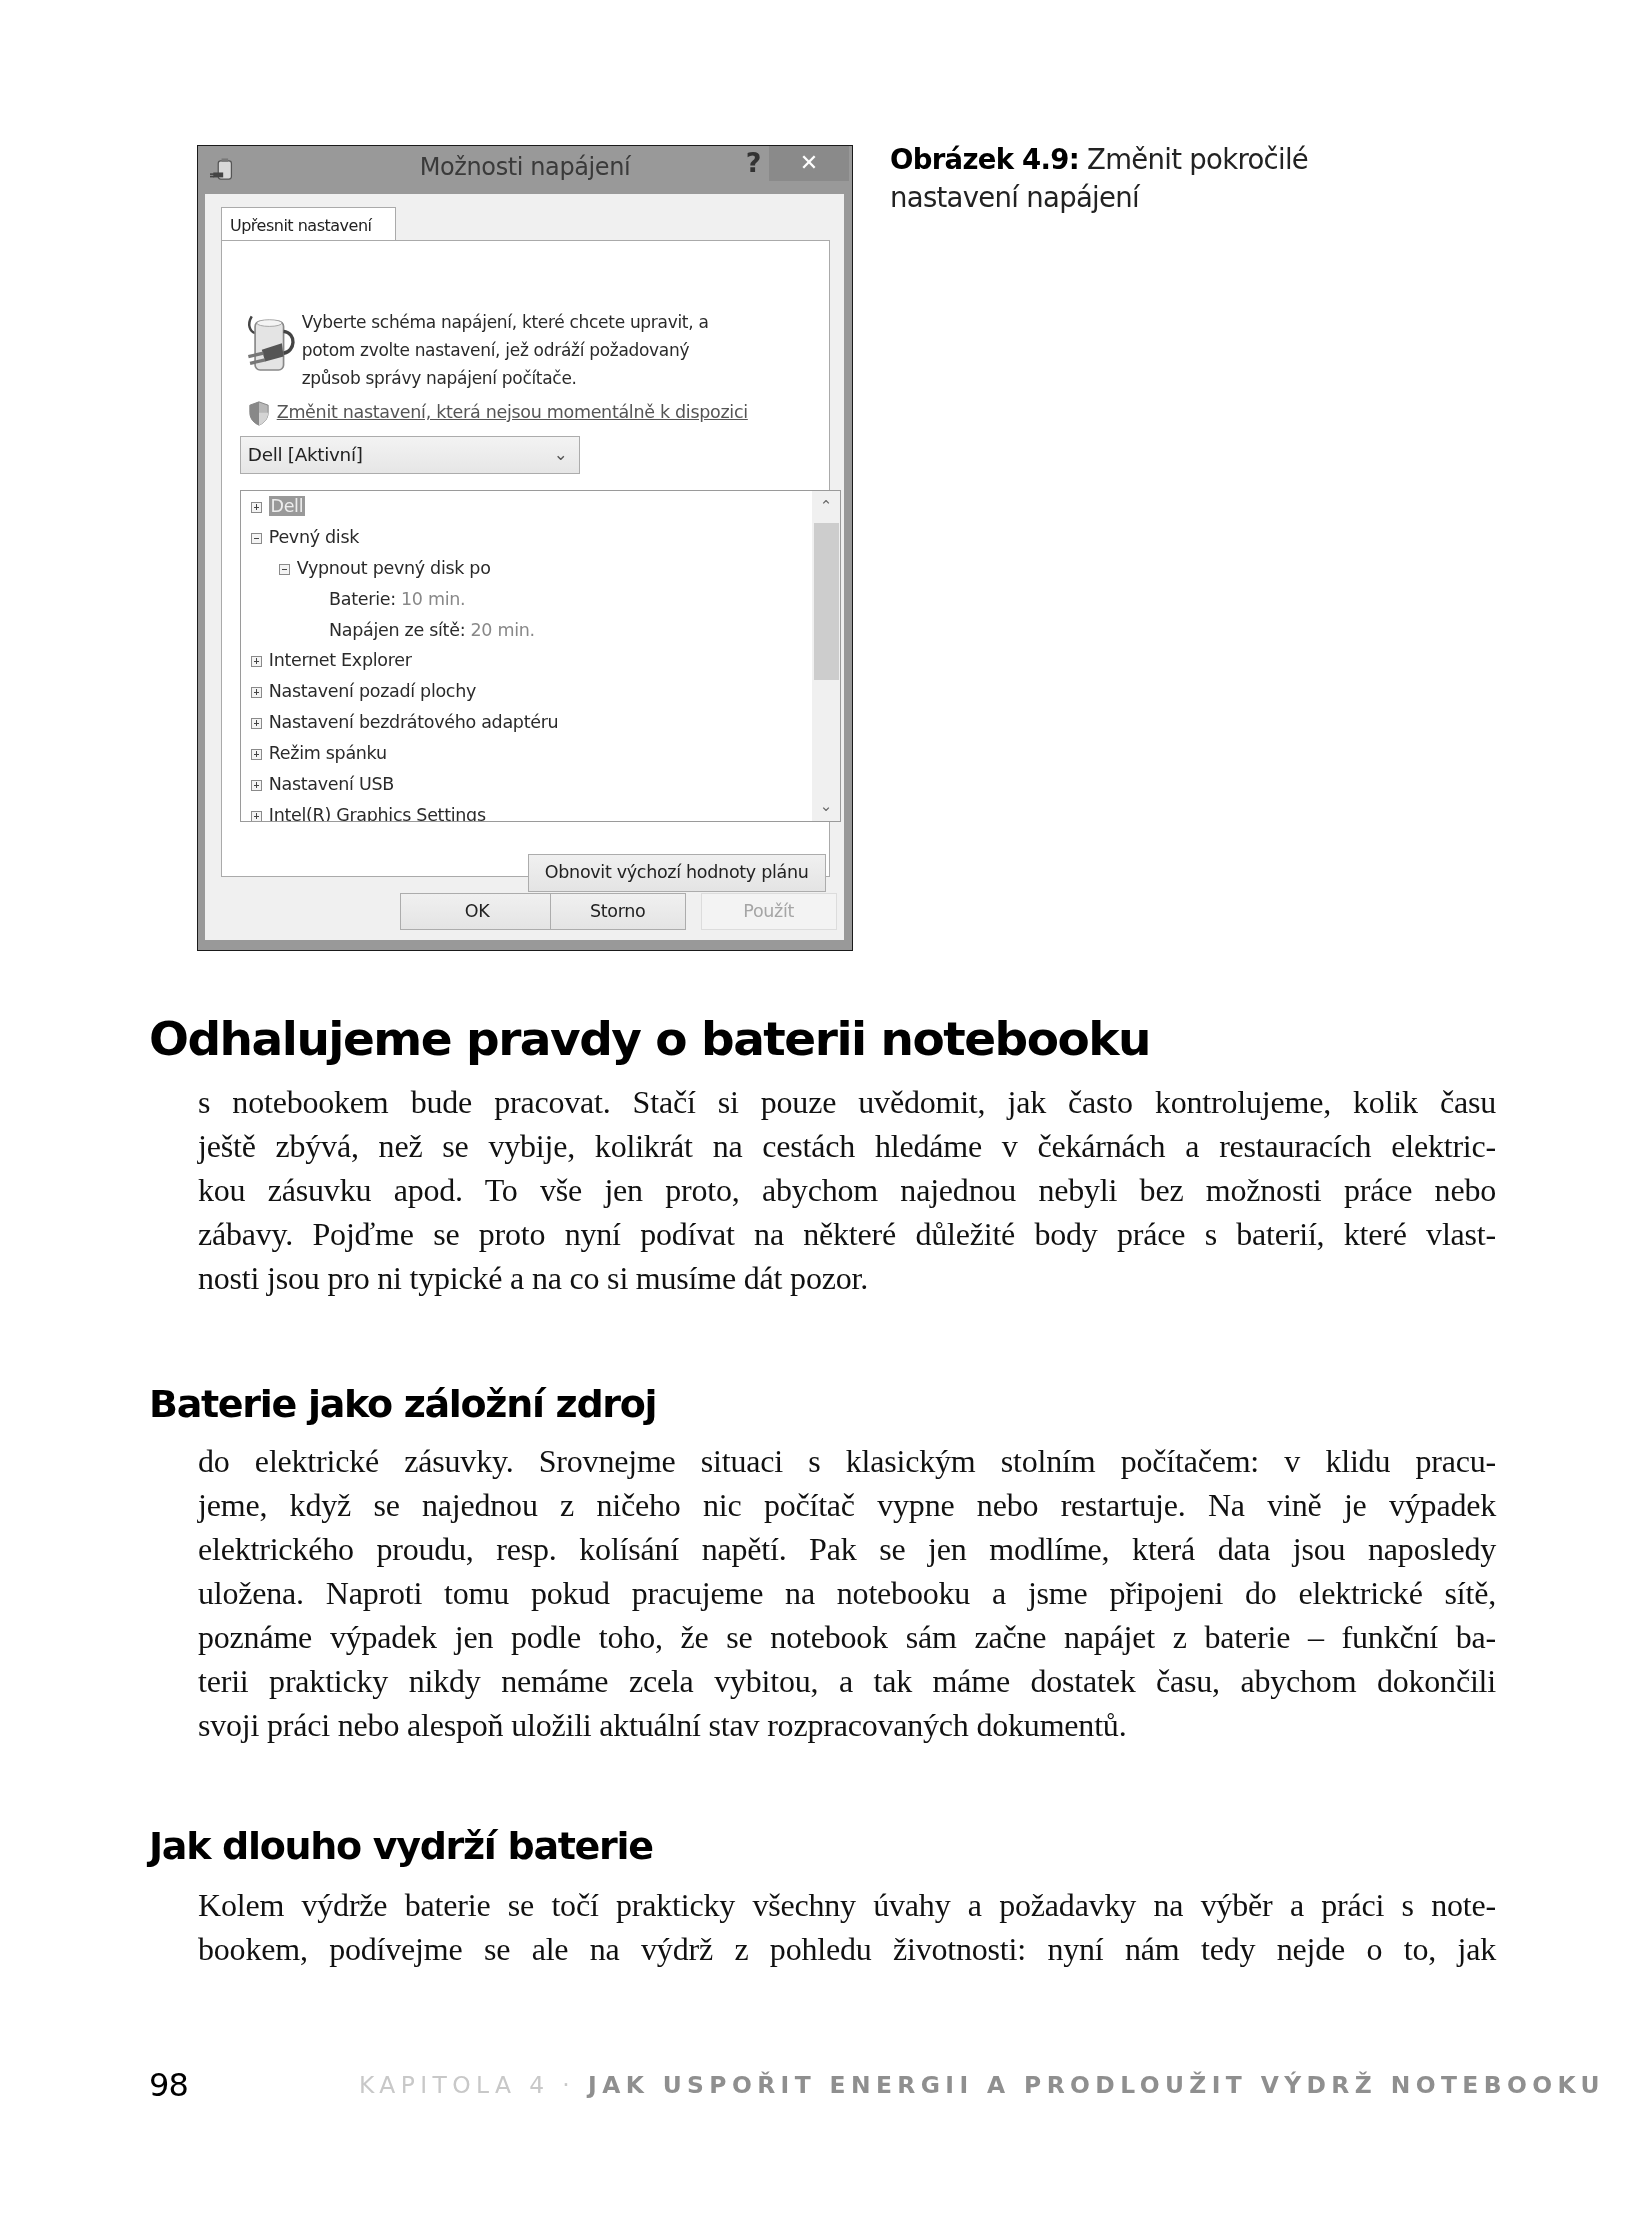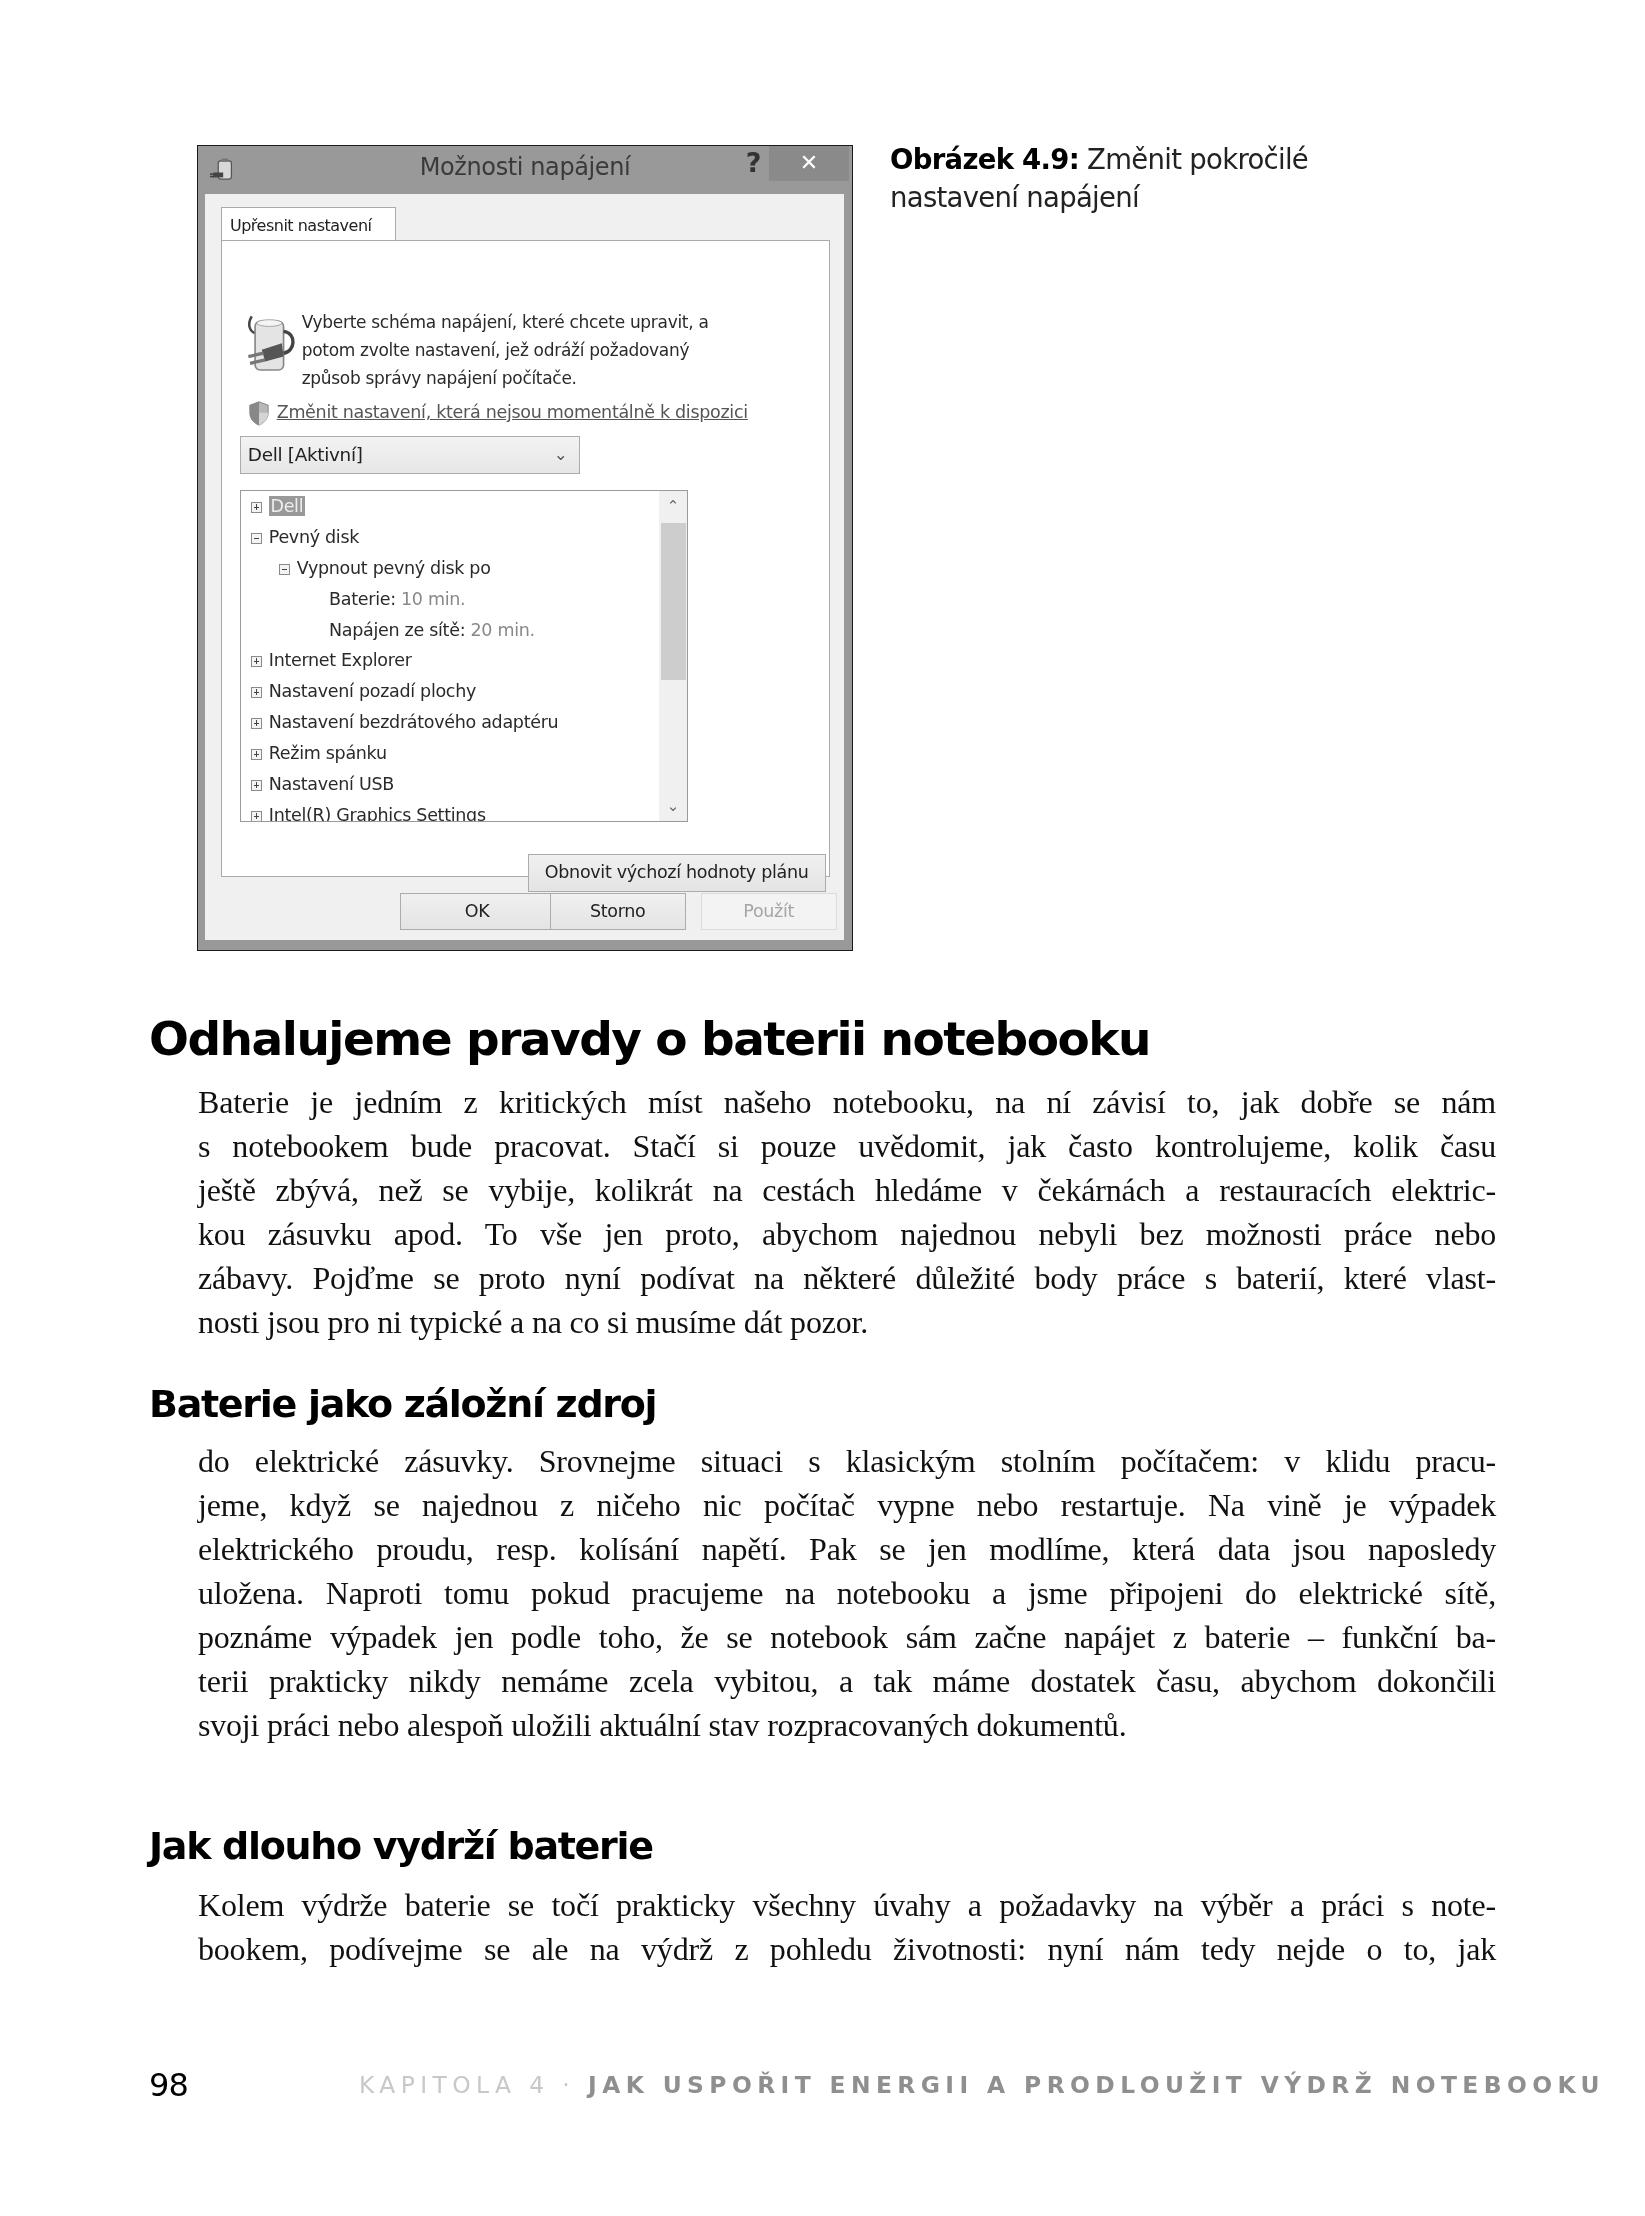--- a/index.html
+++ b/index.html
@@ -30,21 +30,21 @@
     font-size: 17px; line-height: 28px; color: #2a2a2a; letter-spacing: -0.3px; }
   .shield-icon { position: absolute; left: 26px; top: 160px; width: 22px; height: 25px; }
   .change-link { position: absolute; left: 55px; top: 161px; font-family: "DejaVu Sans", sans-serif; font-size: 17.5px;
     color: #555; text-decoration: underline; letter-spacing: -0.3px; }
 
   .scheme-select { position: absolute; left: 18.4px; top: 195px; width: 340px; height: 38px;
     background: linear-gradient(#f3f3f3, #e6e6e6); border: 0.8px solid #acacac; box-sizing: border-box;
     font-family: "DejaVu Sans", sans-serif; font-size: 18.4px; color: #222; padding: 6.7px 0 0 6.7px; letter-spacing: -0.3px; }
   .scheme-select .chev { position: absolute; right: 11.7px; top: 6.7px; font-size: 16.7px; color: #555; }
 
-  .tree { position: absolute; left: 18.4px; top: 249px; width: 448px; height: 332px; background: #ffffff;
+  .tree { position: absolute; left: 18.4px; top: 249px; width: 601px; height: 332px; background: #ffffff;
     border: 0.8px solid #9a9a9a; box-sizing: border-box; overflow: hidden; }
   .tree-row { position: absolute; left: 0; height: 30px; font-family: "DejaVu Sans", sans-serif; font-size: 17.5px;
     color: #2a2a2a; white-space: nowrap; letter-spacing: -0.3px; }
   .exp { display: inline-block; width: 11px; height: 11px; border: 0.8px solid #8a8a8a; background: #f4f4f4;
     position: relative; top: 0.8px; margin-right: 6.7px; box-sizing: border-box; font-size: 0; }
   .exp::before { content: ""; position: absolute; left: 1.7px; right: 1.7px; top: 4.2px; height: 0.8px; background: #444; }
   .exp.plus::after { content: ""; position: absolute; top: 1.7px; bottom: 1.7px; left: 4.2px; width: 0.8px; background: #444; }
   .sel { background: #999999; color: #eeeeee; padding: 0 1.7px; }
   .val { color: #888; }
   .scrollbar { position: absolute; right: 0; top: 0; width: 28px; height: 330px; background: #f0f0f0; }
@@ -181,21 +181,20 @@
   </div>
 </div>
 
 <div class="abs caption">
   <b>Obrázek 4.9:</b>
   <span>Změnit pokročilé nastavení napájení</span>
 </div>
 
 <div class="abs h1">Odhalujeme pravdy o baterii notebooku</div>
 <div class="abs para" style="top:1080px;">
-  <span class="ln">Baterie je jedním z kritických míst našeho notebooku, na ní závisí to, jak dobře se nám</span>
   <span class="ln">s notebookem bude pracovat. Stačí si pouze uvědomit, jak často kontrolujeme, kolik času</span>
   <span class="ln">ještě zbývá, než se vybije, kolikrát na cestách hledáme v čekárnách a restauracích elektric-</span>
   <span class="ln">kou zásuvku apod. To vše jen proto, abychom najednou nebyli bez možnosti práce nebo</span>
   <span class="ln">zábavy. Pojďme se proto nyní podívat na některé důležité body práce s baterií, které vlast-</span>
   <span class="ln last">nosti jsou pro ni typické a na co si musíme dát pozor.</span>
 </div>
 
 <div class="abs h2" style="top:1382px;">Baterie jako záložní zdroj</div>
 <div class="abs para" style="top:1439px;">
   <span class="ln">do elektrické zásuvky. Srovnejme situaci s klasickým stolním počítačem: v klidu pracu-</span>

